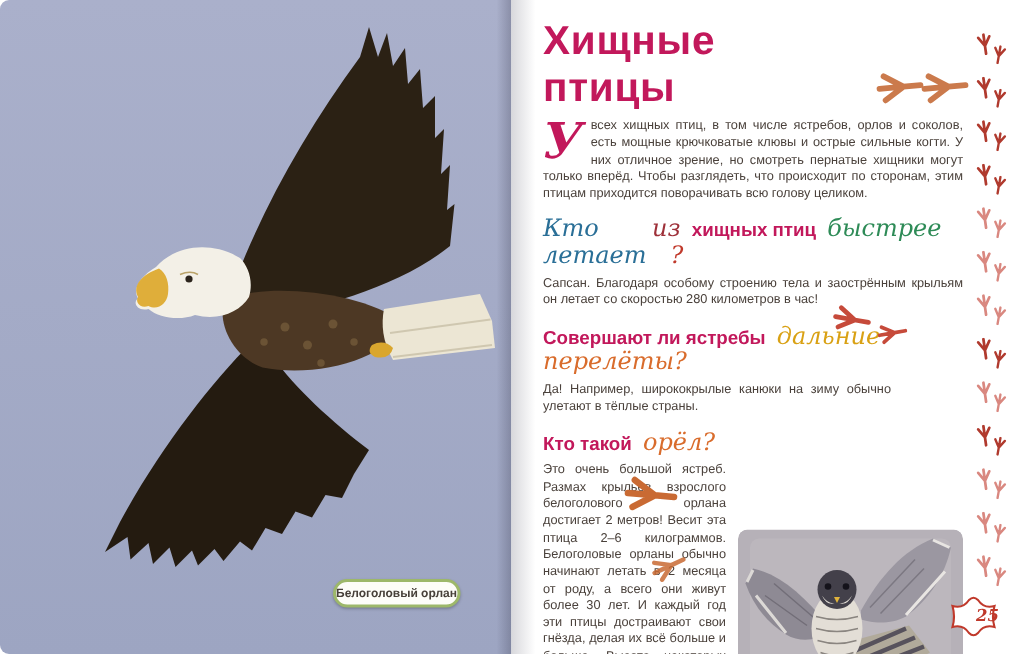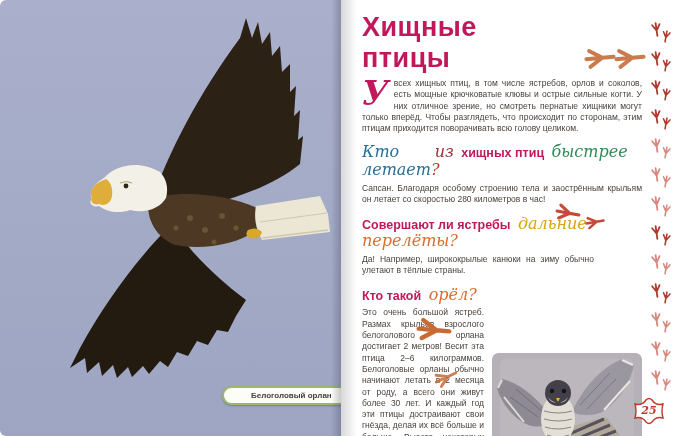--- a/index.html
+++ b/index.html
@@ -6,21 +6,21 @@
   #spread{position:relative;width:674px;height:436px;background:#ffffff;overflow:hidden;
           font-family:"Liberation Sans", sans-serif;border-radius:6px;}
 
   
   .left-page{position:absolute;left:0;top:0;width:341px;height:436px;}
   .left-page svg{display:block;}
   .left-page::after{content:'';position:absolute;right:0;top:0;width:10px;height:100%;
       background:linear-gradient(to right, rgba(0,0,0,0), rgba(40,40,60,0.25));}
 
   .caption-pill{position:absolute;background:#fdfdf8;border:2px solid #9db86a;border-radius:12px;
-      padding:3px 27px;font-size:8px;font-weight:bold;color:#474039;white-space:nowrap;
+      padding:3px 0;font-size:8px;font-weight:bold;color:#474039;white-space:nowrap;
       box-shadow:0 1px 2px rgba(0,0,0,0.25);}
   .caption-left{left:222px;top:386px;}
 
   
   .right-page{position:absolute;left:341px;top:0;width:333px;height:436px;background:#fff;}
   .right-page::before{content:'';position:absolute;left:0;top:0;width:16px;height:100%;
       background:linear-gradient(to right, rgba(60,60,80,0.20), rgba(60,60,80,0));}
 
   .content{position:absolute;left:21px;top:12px;width:280px;color:#4a413b;}
 
@@ -61,21 +61,21 @@
   .title-tracks .fp{transform:rotate(-95deg);}
   .mid-tracks{position:absolute;left:196px;top:188px;color:#c64a3a;display:flex;gap:8px;}
   .mid-tracks .fp:nth-child(1){transform:rotate(-80deg);}
   .mid-tracks .fp:nth-child(2){transform:rotate(-100deg) scale(0.85);margin-top:10px;}
   .low-tracks{position:absolute;left:58px;top:300px;color:#c96a33;}
   .low-tracks .fp:nth-child(1){transform:rotate(-85deg);}
   .low-tracks .fp:nth-child(2){transform:rotate(-115deg) scale(0.8);margin:14px 0 0 14px;opacity:0.85;}
 
   
   .page-badge{position:absolute;right:8px;bottom:10px;width:34px;height:30px;}
-  .page-badge .num{position:absolute;left:0;top:8px;width:34px;text-align:center;
+  .page-badge .num{position:absolute;left:0;top:8px;width:34px;text-align:right;
       font-family:"DejaVu Serif", serif;font-style:italic;font-weight:bold;font-size:11px;color:#c0392b;}
 </style>
 </head>
 <body>
 
 <svg width="0" height="0" style="position:absolute">
   <defs>
     <symbol id="fp-sym" viewBox="0 0 10 14">
       <path d="M5 13 V8 M5 8 L1.5 2.5 M5 8 V1 M5 8 L8.5 2.5" stroke="currentColor" stroke-width="1.7" fill="none" stroke-linecap="round"></path>
     </symbol>
@@ -143,21 +143,21 @@
       </div>
 
       <p class="body"><span class="dropcap">У</span><span>всех хищных птиц, в том числе ястребов, орлов и соколов, есть мощные крючковатые клювы и острые сильные когти. У них отличное зрение, но смотреть пернатые хищники могут только вперёд. Чтобы разглядеть, что происходит по сторонам, этим птицам приходится поворачивать всю голову целиком.</span>
       </p>
 
       <div class="q-head">
         <span class="w script-teal script">Кто</span>
         <span class="w script-maroon script">из</span>
         <span class="w bold-crimson">хищных птиц</span>
         <span class="w script-green script">быстрее</span>
-        <span class="script-teal script" style="margin-right:0">летает</span><span class="script-red script">?</span>
+        <span class="script-teal script" style="margin-right:16px">летает</span><span class="script-red script">?</span>
       </div>
       <p class="body">Сапсан. Благодаря особому строению тела и заострённым крыльям он летает со скоростью 280 километров в час!</p>
 
       <div class="q-head">
         <span class="w bold-crimson">Совершают ли ястребы</span>
         <span class="w script-gold script">дальние</span>
         <span class="script-orange script">перелёты?</span>
       </div>
       <p class="body" style="width:232px">Да! Например, ширококрылые канюки на зиму обычно улетают в тёплые страны.</p>
 

